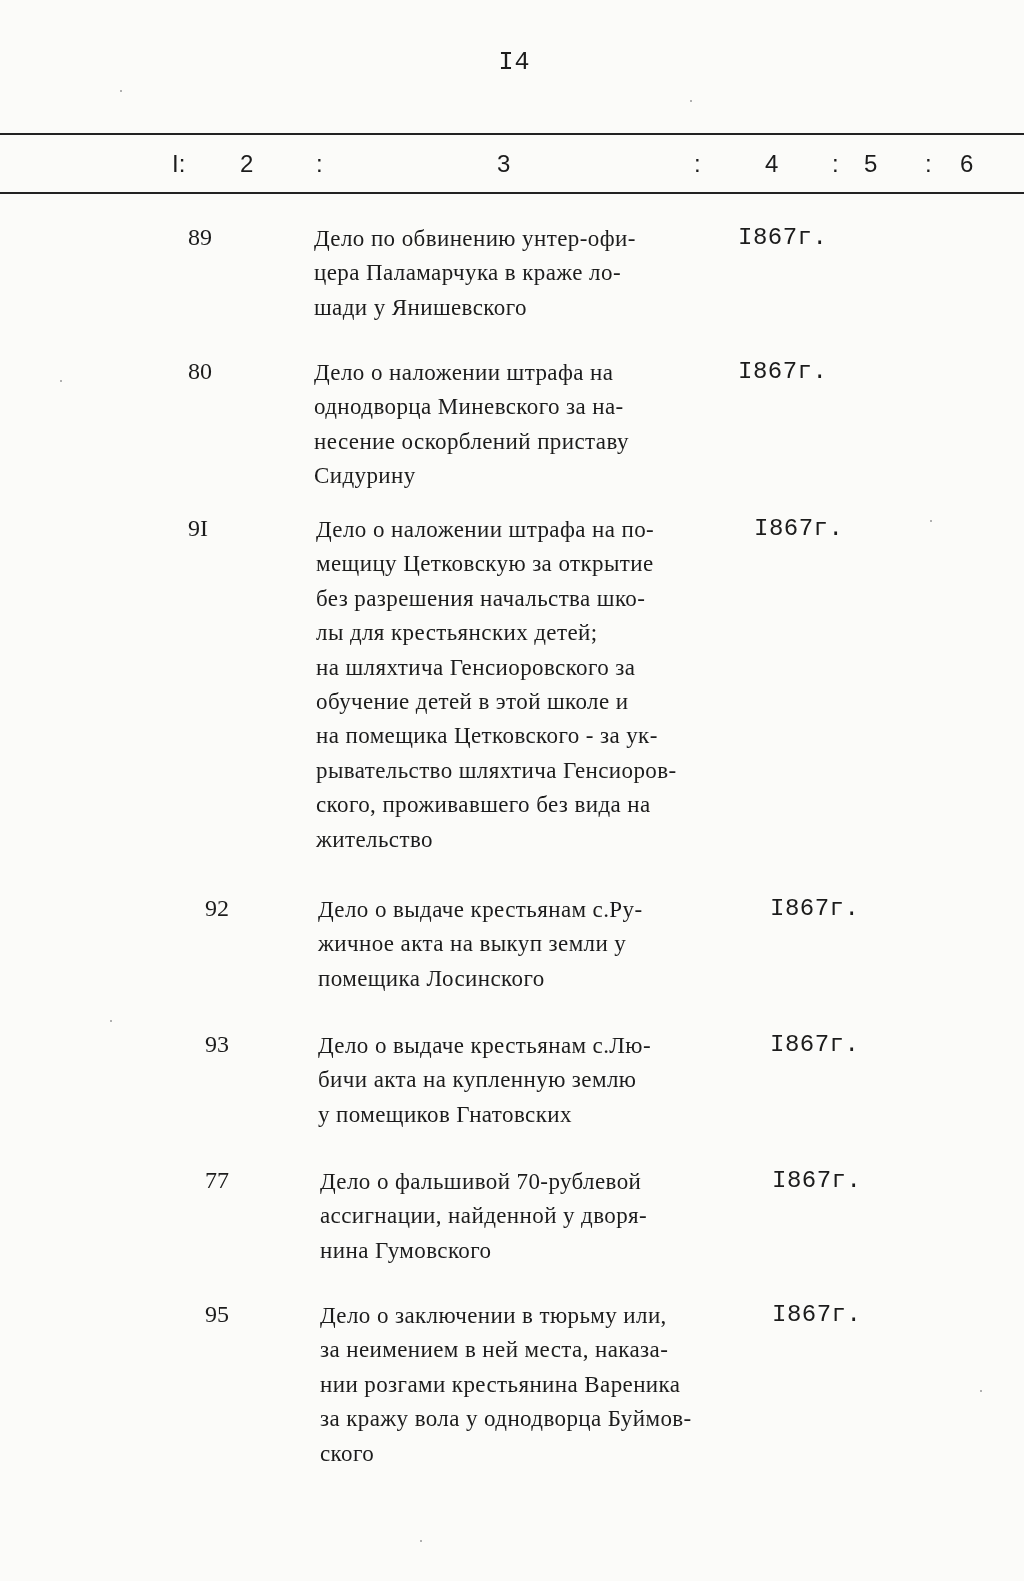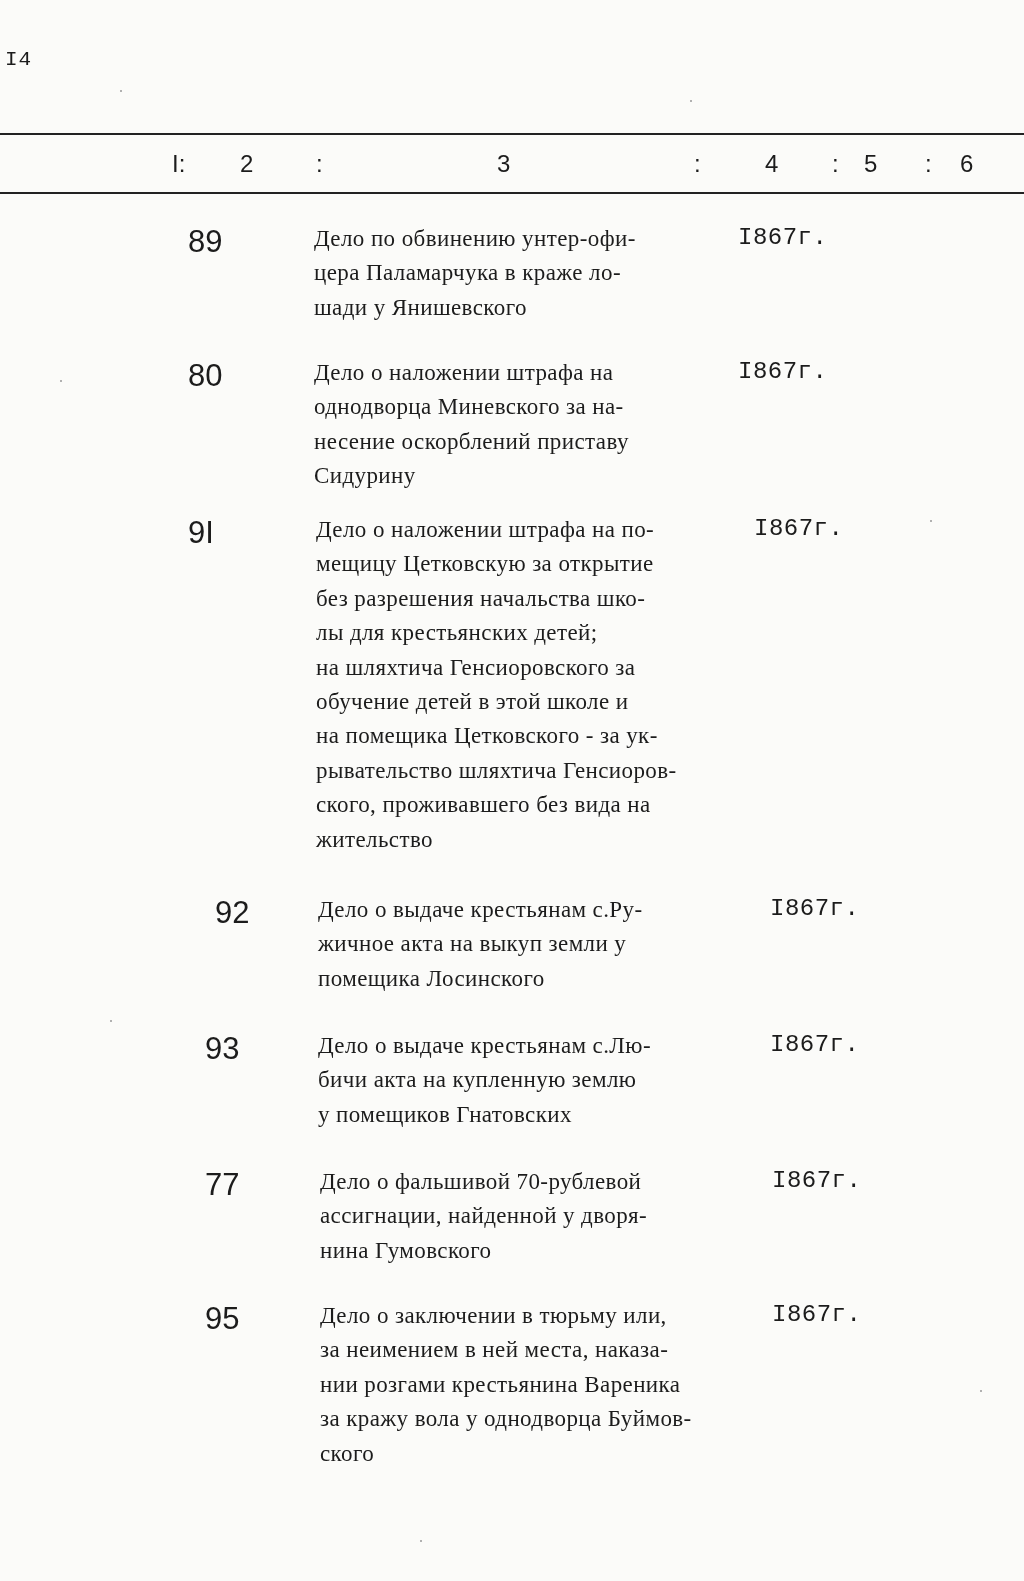--- a/index.html
+++ b/index.html
@@ -6,36 +6,36 @@
   body {
     width: 1024px; height: 1581px;
     background: #fbfbf9;
     position: relative;
     overflow: hidden;
     font-family: "Liberation Mono", "DejaVu Sans Mono", monospace;
     color: #1c1c1c;
   }
   .page-number {
     position: absolute; top: 48px; left: 0; width: 1024px;
-    text-align: left; font-size: 21px; letter-spacing: 1px;
+    text-align: center; font-size: 25px; letter-spacing: 1px;
     padding-left: 5px; box-sizing: border-box;
   }
   .rule {
     position: absolute; left: 0; width: 1024px; height: 2px; background: #222;
   }
   .rule.top { top: 133px; }
   .rule.bottom { top: 192px; }
   .col-head {
     position: absolute; top: 150px; font-size: 24px;
     font-family: "Liberation Sans", "DejaVu Sans", sans-serif;
   }
   .entry { position: absolute; left: 0; width: 1024px; }
   .entry .num {
-    position: absolute; font-size: 31px;
-    font-family: Liberation Sans, sans-serif;
+    position: absolute; font-size: 24px;
+    font-family: Liberation Serif, serif;
   }
   .entry .desc {
     position: absolute; left: 318px; width: 480px;
     font-size: 23px; line-height: 34.4px; white-space: pre;
     letter-spacing: 0.4px;
     font-family: Liberation Serif, serif;
   }
   .entry .year {
     position: absolute; font-size: 24px;
     font-family: Liberation Mono, monospace;
@@ -89,21 +89,21 @@
 на шляхтича Генсиоровского за
 обучение детей в этой школе и
 на помещика Цетковского - за ук-
 рывательство шляхтича Генсиоров-
 ского, проживавшего без вида на
 жительство</div>
   <span class="year" style="left:754px;top:2px">I867г.</span>
 </div>
 
 <div class="entry" style="top:893px">
-  <span class="num" style="left:215px;top:2px">92</span>
+  <span class="num" style="left:205px;top:2px">92</span>
   <div class="desc" style="left:318px">Дело о выдаче крестьянам с.Ру-
 жичное акта на выкуп земли у
 помещика Лосинского</div>
   <span class="year" style="left:770px;top:2px">I867г.</span>
 </div>
 
 <div class="entry" style="top:1029px">
   <span class="num" style="left:205px;top:2px">93</span>
   <div class="desc" style="left:318px">Дело о выдаче крестьянам с.Лю-
 бичи акта на купленную землю

